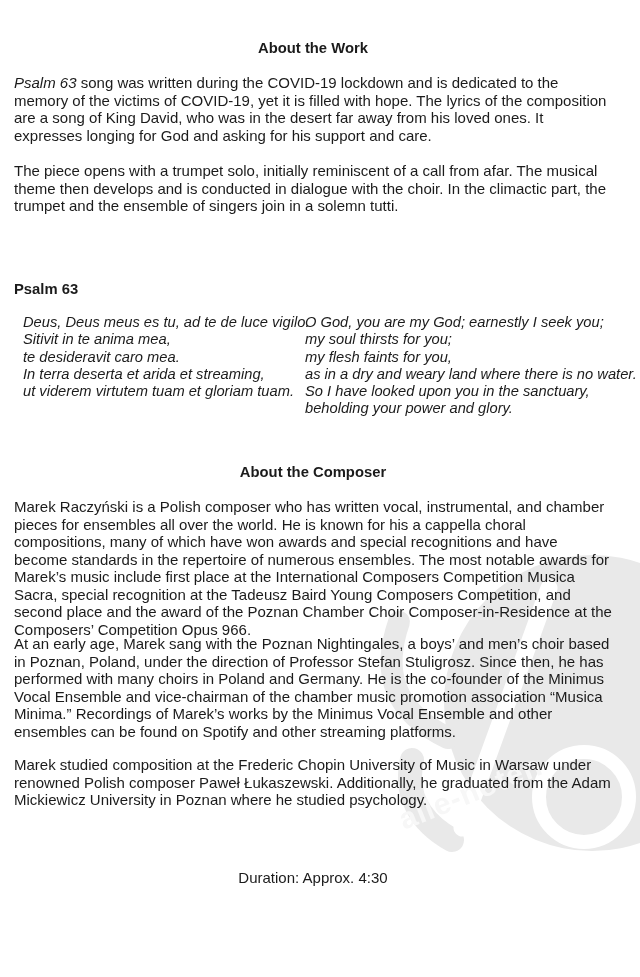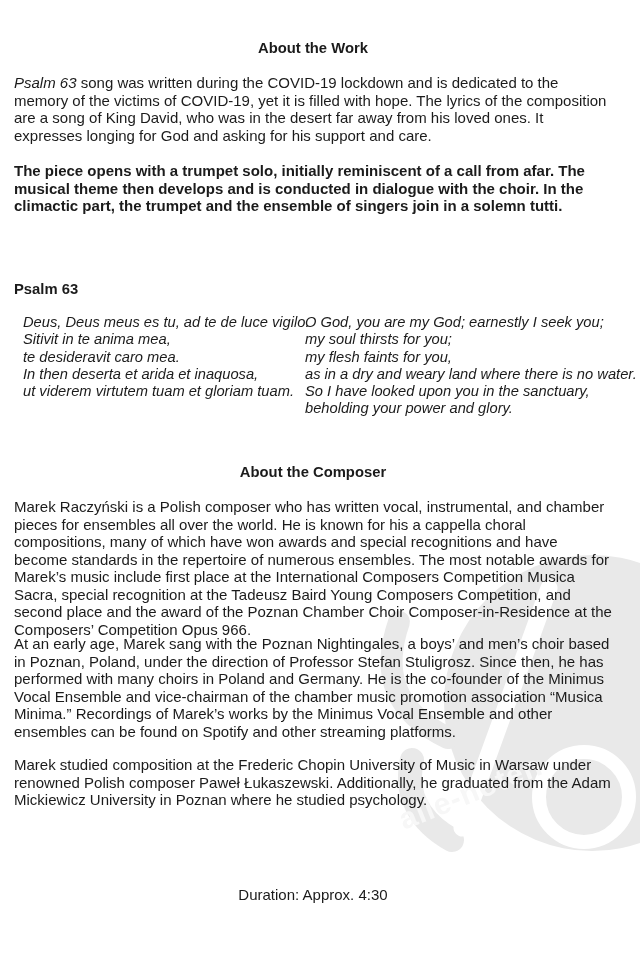--- a/index.html
+++ b/index.html
@@ -44,46 +44,46 @@
       <text x="404" y="830" font-size="30" font-weight="bold" letter-spacing="1" transform="rotate(-22 404 830)" fill="#f7f7f7">alle-noten</text>
     </svg>
   </div>
 
   <div class="content">
 
     <div class="block heading center" style="top:40px;">About the Work</div>
 
     <div class="block para" style="top:74px;"><span class="italic">Psalm 63</span><span> song was written during the COVID-19 lockdown and is dedicated to the memory of the victims of COVID-19, yet it is filled with hope. The lyrics of the composition are a song of King David, who was in the desert far away from his loved ones. It expresses longing for God and asking for his support and care.</span></div>
 
-    <div class="block para" style="top:162px;font-weight:bold;">The piece opens with a trumpet solo, initially reminiscent of a call from afar. The musical theme then develops and is conducted in dialogue with the choir. In the climactic part, the trumpet and the ensemble of singers join in a solemn tutti.</div>
+    <div class="block para" style="top:162px;">The piece opens with a trumpet solo, initially reminiscent of a call from afar. The musical theme then develops and is conducted in dialogue with the choir. In the climactic part, the trumpet and the ensemble of singers join in a solemn tutti.</div>
 
 
     <div class="block heading" style="top:281px;">Psalm 63</div>
 
     <div class="psalm-col latin-col">
         <div>Deus, Deus meus es tu, ad te de luce vigilo.</div>
         <div>Sitivit in te anima mea,</div>
         <div>te desideravit caro mea.</div>
-        <div>In then deserta et arida et inaquosa,</div>
+        <div>In terra deserta et arida et streaming,</div>
         <div>ut viderem virtutem tuam et gloriam tuam.</div>
       </div>
 
     <div class="psalm-col english-col">
         <div>O God, you are my God; earnestly I seek you;</div>
         <div>my soul thirsts for you;</div>
         <div>my flesh faints for you,</div>
         <div>as in a dry and weary land where there is no water.</div>
         <div>So I have looked upon you in the sanctuary,</div>
         <div>beholding your power and glory.</div>
       </div>
 
     <div class="block heading center" style="top:464px;">About the Composer</div>
 
     <div class="block para" style="top:498px;">Marek Raczyński is a Polish composer who has written vocal, instrumental, and chamber pieces for ensembles all over the world. He is known for his a cappella choral compositions, many of which have won awards and special recognitions and have become standards in the repertoire of numerous ensembles. The most notable awards for Marek’s music include first place at the International Composers Competition Musica Sacra, special recognition at the Tadeusz Baird Young Composers Competition, and second place and the award of the Poznan Chamber Choir Composer-in-Residence at the Composers’ Competition Opus 966.</div>
 
     <div class="block para" style="top:635px;">At an early age, Marek sang with the Poznan Nightingales, a boys’ and men’s choir based in Poznan, Poland, under the direction of Professor Stefan Stuligrosz. Since then, he has performed with many choirs in Poland and Germany. He is the co-founder of the Minimus Vocal Ensemble and vice-chairman of the chamber music promotion association “Musica Minima.” Recordings of Marek’s works by the Minimus Vocal Ensemble and other ensembles can be found on Spotify and other streaming platforms.</div>
 
     <div class="block para" style="top:756px;">Marek studied composition at the Frederic Chopin University of Music in Warsaw under renowned Polish composer Paweł Łukaszewski. Additionally, he graduated from the Adam Mickiewicz University in Poznan where he studied psychology.</div>
 
-    <div class="block para center" style="top:869px;margin-top:17px;">Duration: Approx. 4:30</div>
+    <div class="block para center" style="top:869px;">Duration: Approx. 4:30</div>
 
   </div>
 </div>
 
 </body></html>

